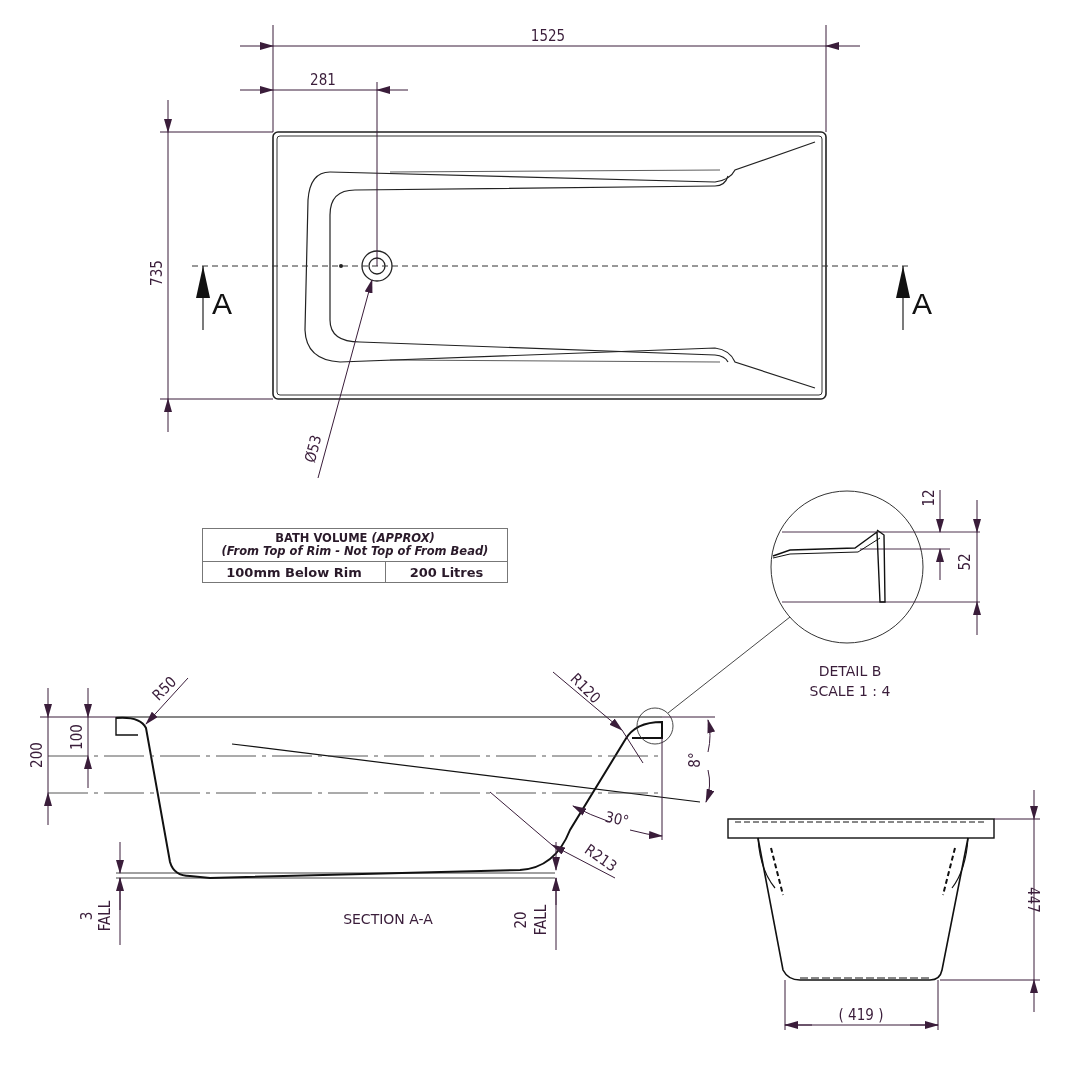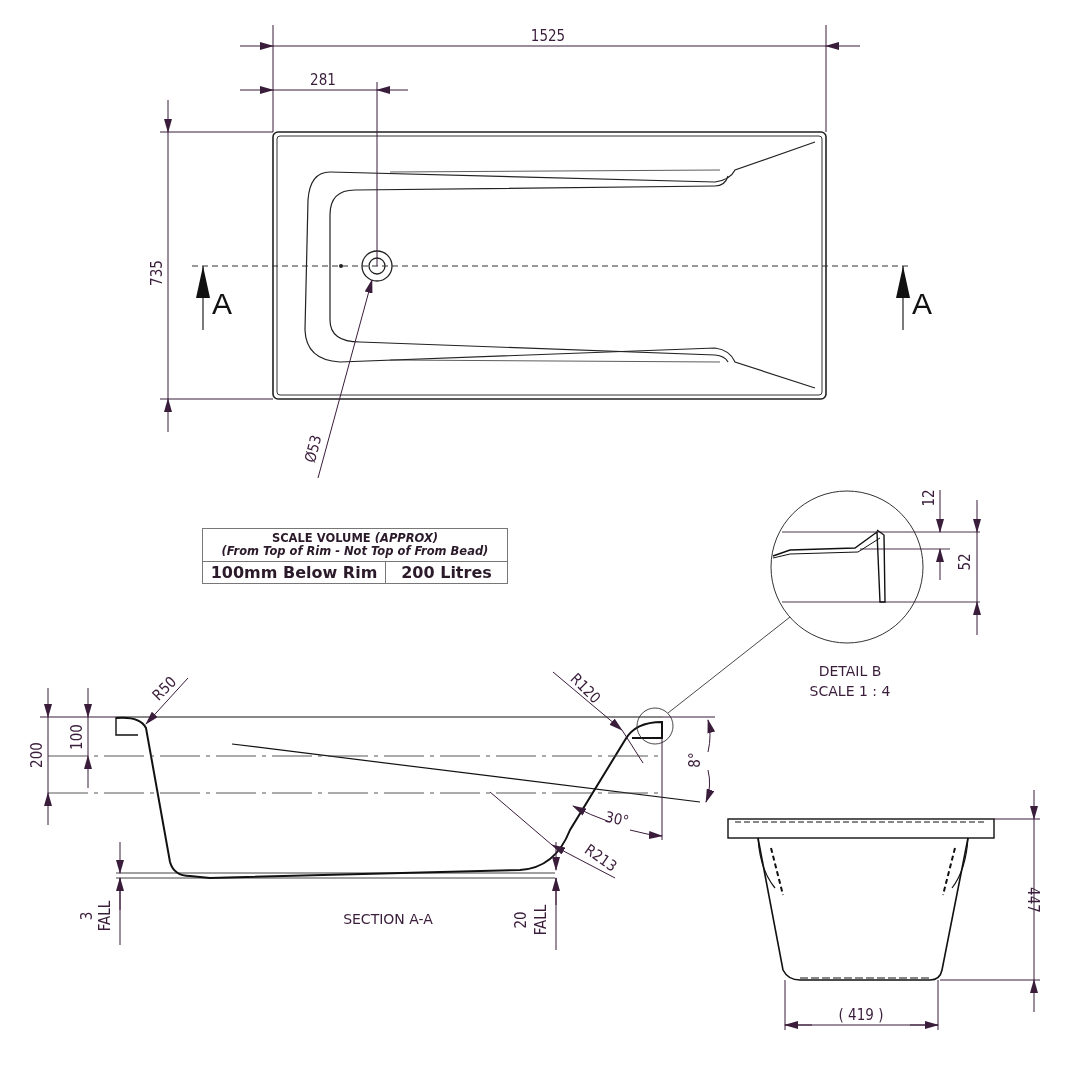--- a/index.html
+++ b/index.html
@@ -2,21 +2,21 @@
 <html><head>
 <meta charset="utf-8">
 <style>
   html,body{margin:0;padding:0;background:#ffffff;}
   #canvas{position:relative;width:1080px;height:1080px;background:#ffffff;overflow:hidden;font-family:"DejaVu Sans",sans-serif;}
   svg{position:absolute;left:0;top:0;}
   .dim{font-family:"DejaVu Sans Condensed","DejaVu Sans",sans-serif;font-size:15px;fill:#3a1d3a;}
   .lbl{font-family:"DejaVu Sans",sans-serif;font-size:14px;fill:#3a1d3a;}
   .big{font-family:"Liberation Sans",sans-serif;font-size:30px;fill:#111;}
   .vt{position:absolute;left:202px;top:528px;width:306px;border:1px solid #555;border-collapse:collapse;font-family:"DejaVu Sans",sans-serif;color:#2a1a2a;}
-  .vt td{border:1px solid #777;font-size:16px;font-weight:bold;padding:1px 4px;text-align:center;height:18px;}
+  .vt td{border:1px solid #777;font-size:13px;font-weight:bold;padding:1px 4px;text-align:center;height:18px;}
   .vt .h1{font-size:11.5px;line-height:13px;padding:3px 2px;}
   .vt .h1 i{font-style:italic;}
 </style>
 </head>
 <body>
 
 <div id="canvas">
 
 <svg width="1080" height="1080" viewBox="0 0 1080 1080">
   <defs>
@@ -181,21 +181,21 @@
     <line x1="910" y1="1025" x2="938" y2="1025" marker-end="url(#ar)"></line>
   </g>
   <text class="dim" x="1028" y="900" text-anchor="middle" transform="rotate(90 1028 900)">447</text>
   <text class="dim" x="861" y="1020" text-anchor="middle">( 419 )</text>
 </svg>
 
 <table class="vt">
   <tbody>
         <tr>
     <td class="h1" colspan="2">
-      <span>SCALE VOLUME</span>
+      <span>BATH VOLUME</span>
       <i>(APPROX)</i><br>
       <i>(From Top of Rim - Not Top of From Bead)</i>
     </td>
   </tr>
   <tr>
     <td style="width:60%">100mm Below Rim</td>
     <td>200 Litres</td>
   </tr>
 </tbody>
     </table>

